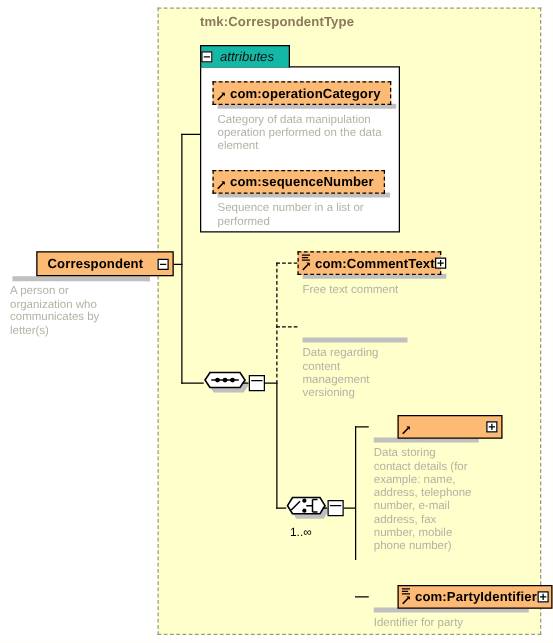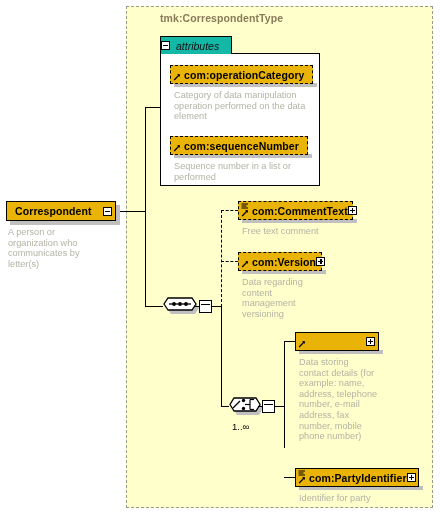--- a/index.html
+++ b/index.html
@@ -63,25 +63,25 @@
   }
   .pm.plus::after{
     content:"";position:absolute;top:1px;bottom:1px;left:3px;
     width:1.4px;background:#000;
   }
 
   
   .node{
     position:absolute;
     box-sizing:border-box;
-    background:#eab308;
+    background:#fdba74;
     display:flex;align-items:center;
     white-space:nowrap;
   }
-  .node.solid{border:1.5px solid #000;}
+  .node.solid{border:1.5px solid #000;margin-left:23px;}
   .node.dashed{border:1.5px dashed #000;}
   .node .label{
     font-size:10.5px;font-weight:bold;color:#000;
     padding-left:13px;
     letter-spacing:.1px;
   }
   .node .pm{margin-left:auto;margin-right:3px;}
   
   .shadow{
     position:absolute;background:#c0c0c0;z-index:0;
@@ -205,28 +205,20 @@
     <svg class="arrow-glyph" viewBox="0 0 8 8">
       <path d="M1.2 7 L6.4 1.6" stroke="#000" stroke-width="1.3" fill="none"></path>
       <path d="M6.8 1.2 L6.9 4.0 L4.1 1.0 Z" fill="#000"></path>
     </svg>
     <span class="label">com:CommentText</span>
     <span class="pm plus"></span>
   </div>
   <div class="anno" style="left:242px;top:226px;width:140px;">Free text comment</div>
 
   <div class="shadow" style="left:242px;top:270px;width:84px;height:4px;"></div>
-  <div class="node dashed" style="left:238px;top:252px;width:84px;height:19px;z-index:2;">
-    <svg class="arrow-glyph" viewBox="0 0 8 8">
-      <path d="M1.2 7 L6.4 1.6" stroke="#000" stroke-width="1.3" fill="none"></path>
-      <path d="M6.8 1.2 L6.9 4.0 L4.1 1.0 Z" fill="#000"></path>
-    </svg>
-    <span class="label">com:Version</span>
-    <span class="pm plus"></span>
-  </div>
   <div class="anno" style="left:242px;top:277px;width:90px;">Data regarding
 content
 management
 versioning</div>
 
   <div class="ln v" style="left:221px;top:306px;height:101px;"></div>
   <div class="ln h" style="left:221px;top:406px;width:8px;"></div>
 
   <div class="comp" style="left:228px;top:393px;width:46px;height:28px;">
     <svg width="46" height="28" viewBox="0 0 46 28">

